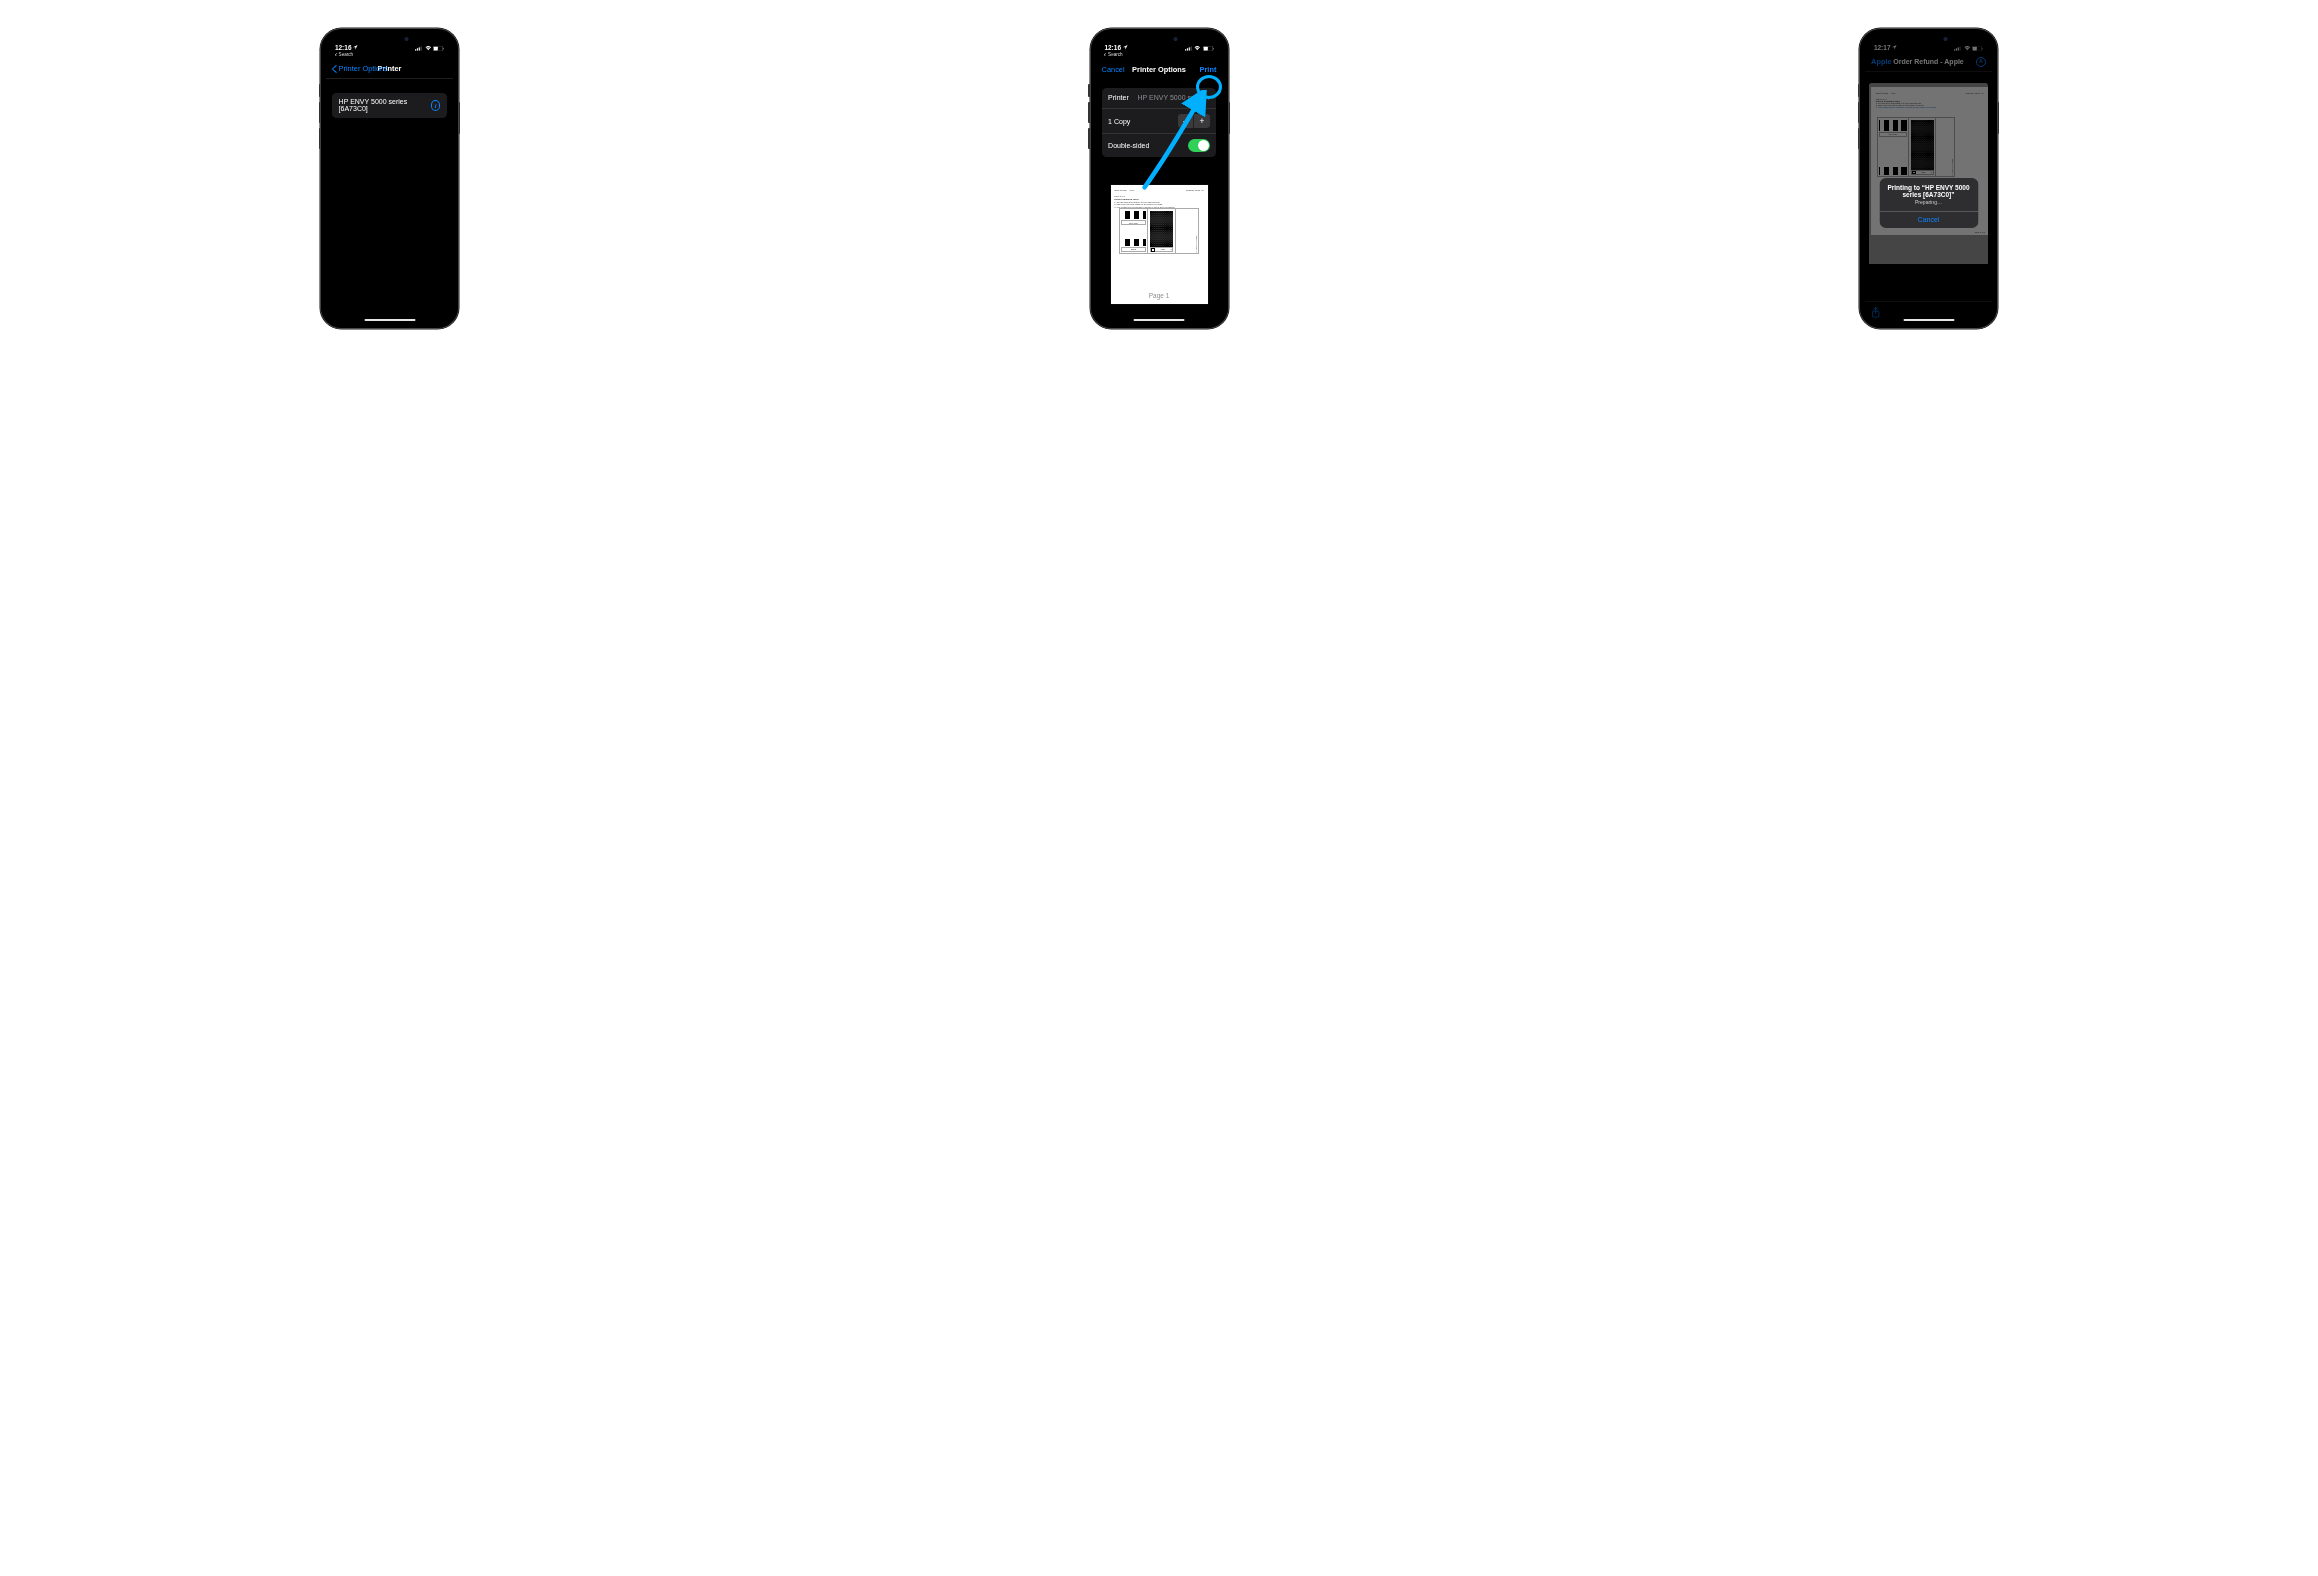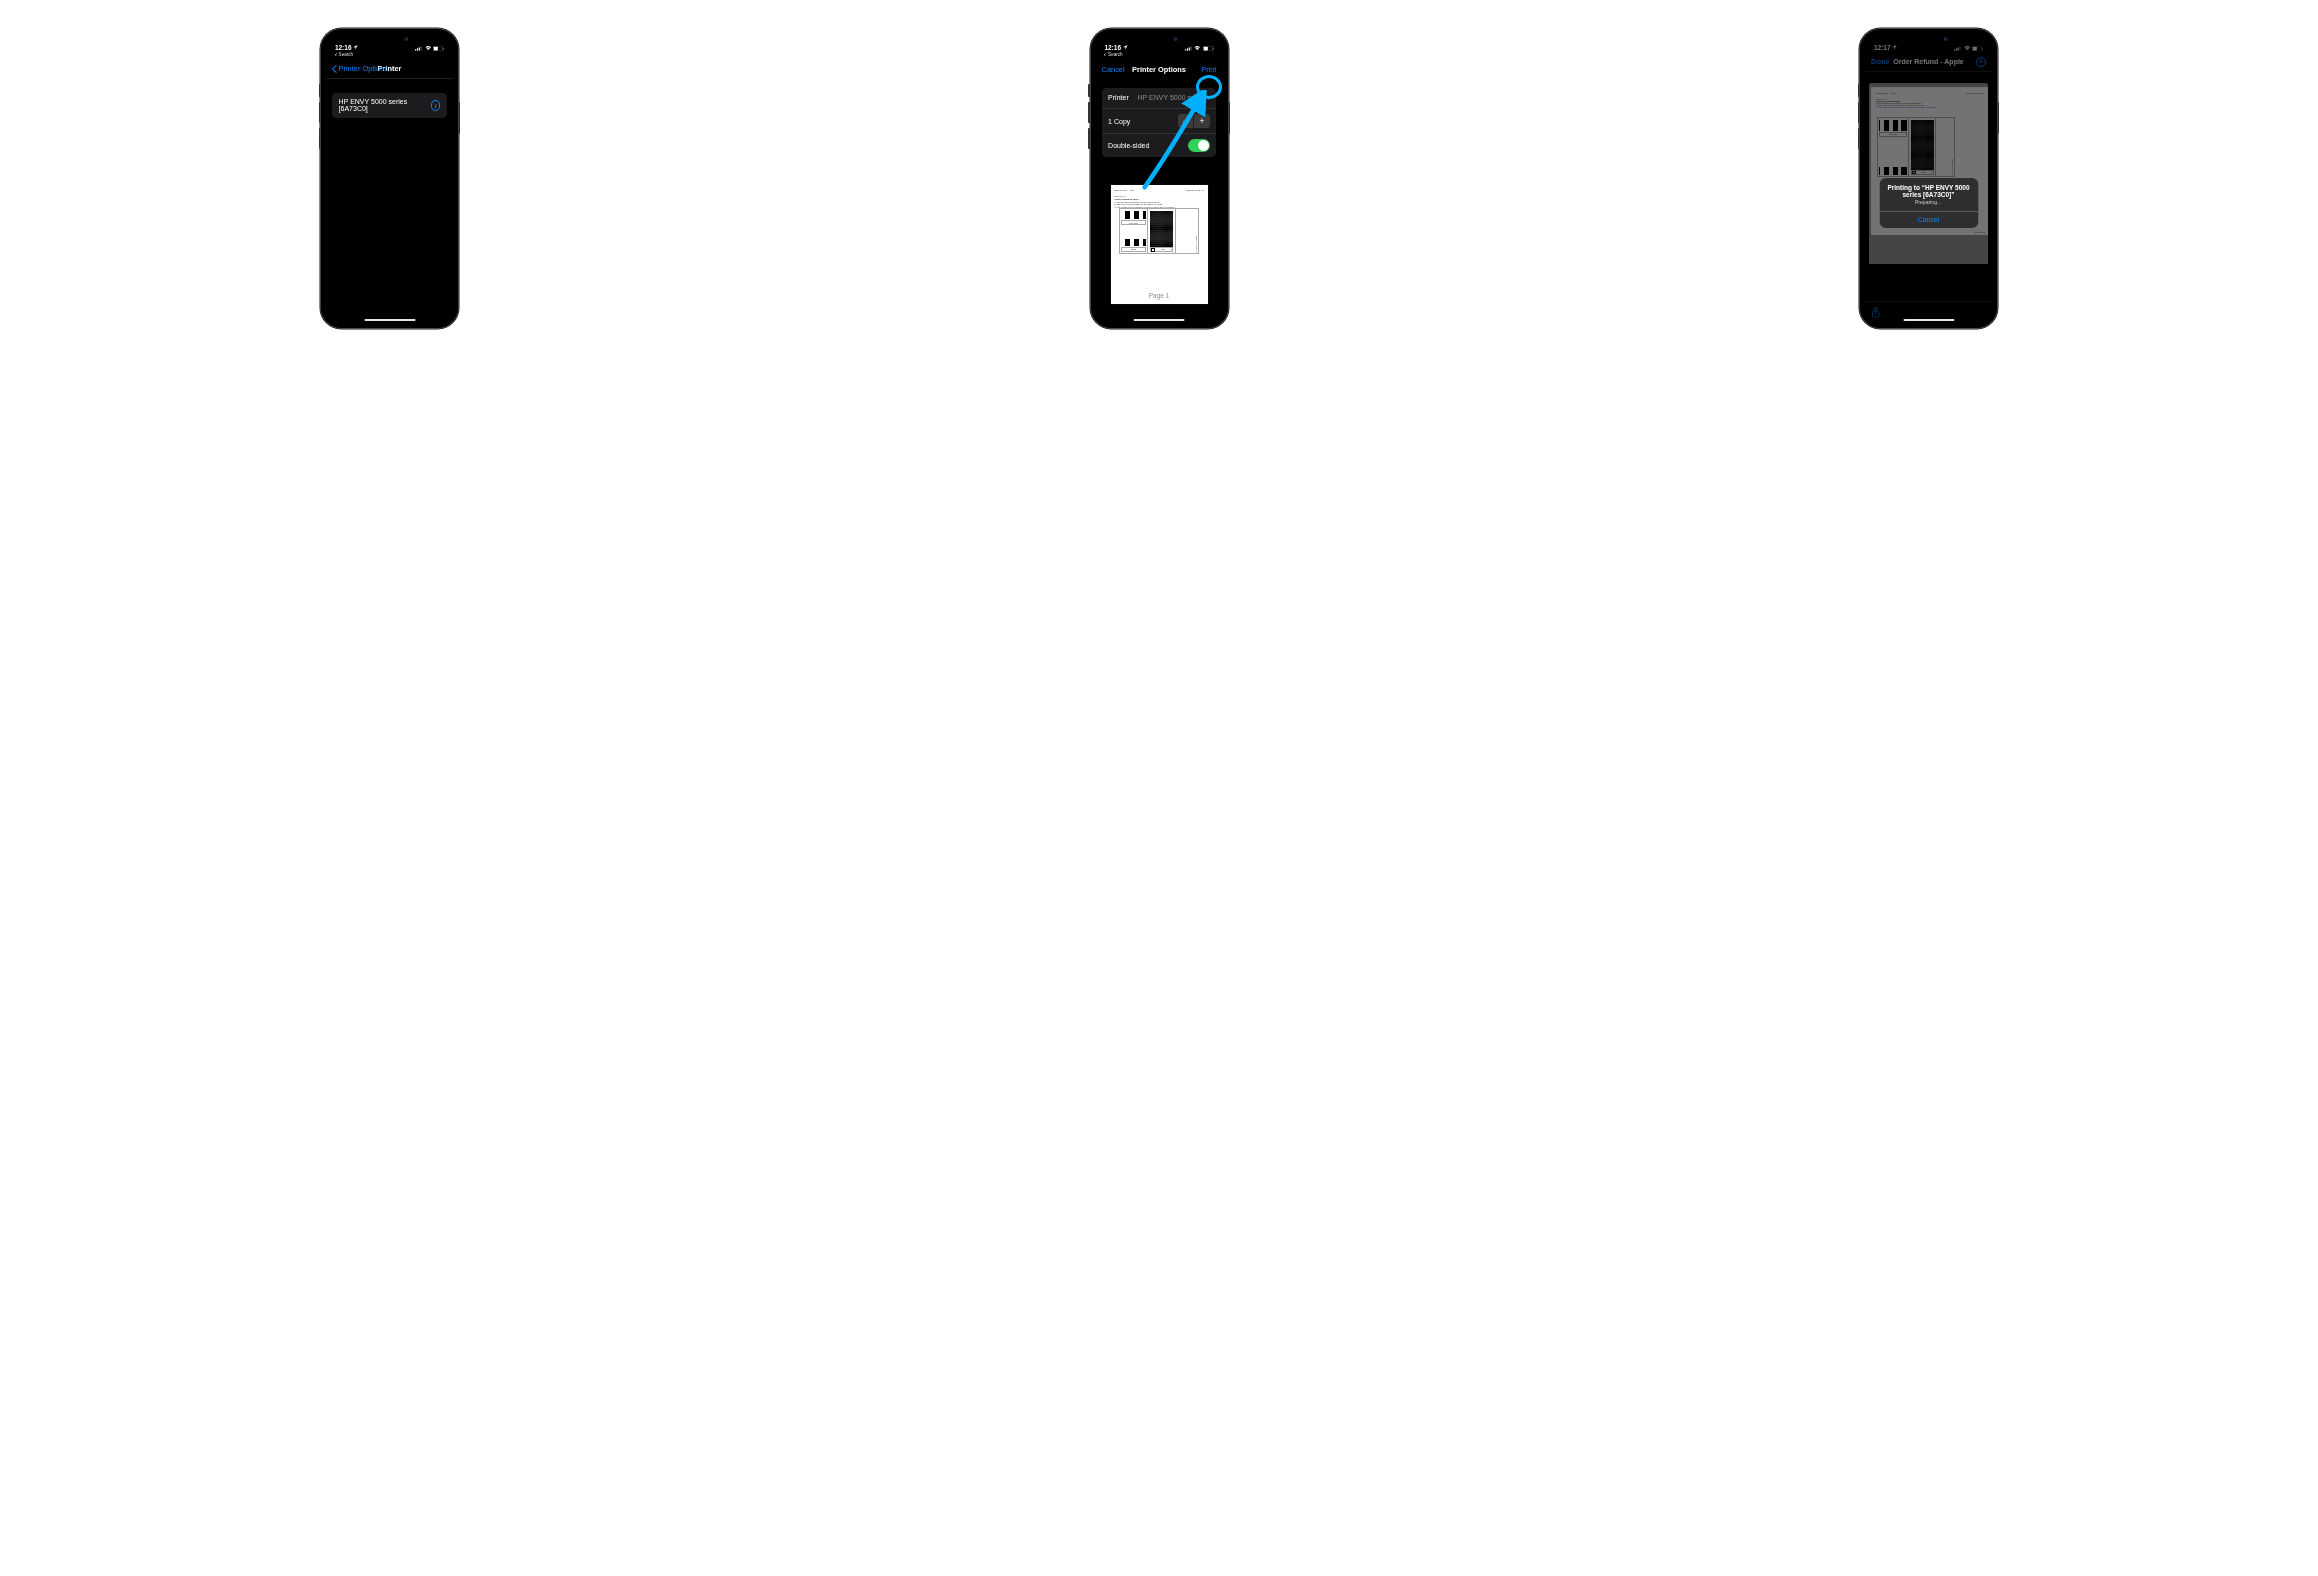--- a/index.html
+++ b/index.html
@@ -457,21 +457,21 @@
         </svg>
       <span>Search</span>
     </div>
 
     <div class="navbar nob">
       <div class="nav-left">
         <span>Cancel</span>
       </div>
       <div class="nav-title">Printer Options</div>
       <div class="nav-right">
-        <span style="font-weight:400;">Print</span>
+        <span style="font-weight:700;">Print</span>
       </div>
     </div>
 
     <div class="hl-circle"></div>
     <svg class="hl-arrow" viewBox="0 0 160 220">
       <defs>
           <marker id="ah" markerWidth="6" markerHeight="6" refX="3" refY="3" orient="auto">
             <path d="M0 0 L6 3 L0 6 Z" fill="#00b0ff"></path>
           </marker>
         </defs>
@@ -567,21 +567,21 @@
         <svg width="11" height="5.1" viewBox="0 0 24 11">
             <rect x="0" y="0" width="21" height="11" rx="2.5" fill="none" stroke="#888" stroke-width="1"></rect>
             <rect x="1.5" y="1.5" width="9" height="8" rx="1.2" fill="#fff"></rect>
             <rect x="22" y="3.5" width="1.5" height="4" rx=".7" fill="#888"></rect>
           </svg>
       </div>
     </div>
 
     <div class="navbar">
       <div class="nav-left">
-        <span style="font-weight:600;">Done</span>
+        <span style="font-weight:600;">Apple</span>
       </div>
       <div class="nav-title" style="font-size:7px;">Order Refund - Apple</div>
       <div class="nav-right">
         <span class="aa-icon">A</span>
       </div>
     </div>
 
     <div class="doc-view">
       <div class="doc-page">
         <div style="display:flex;justify-content:space-between;" class="micro">

